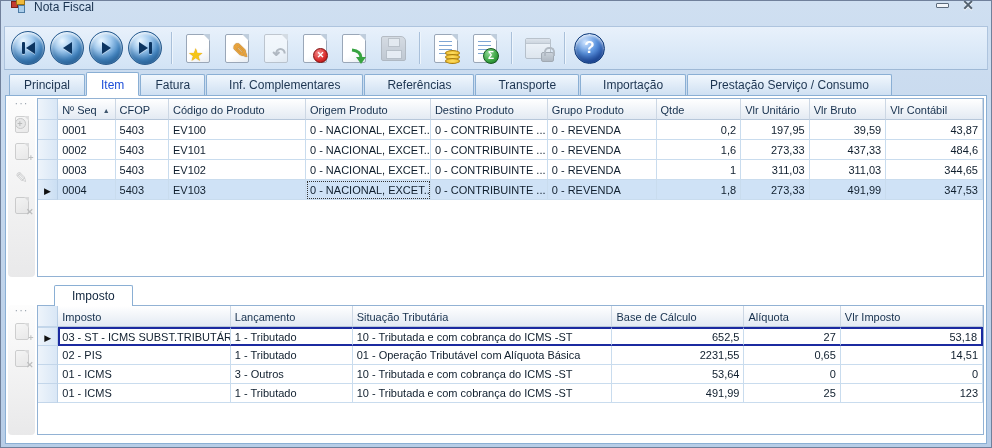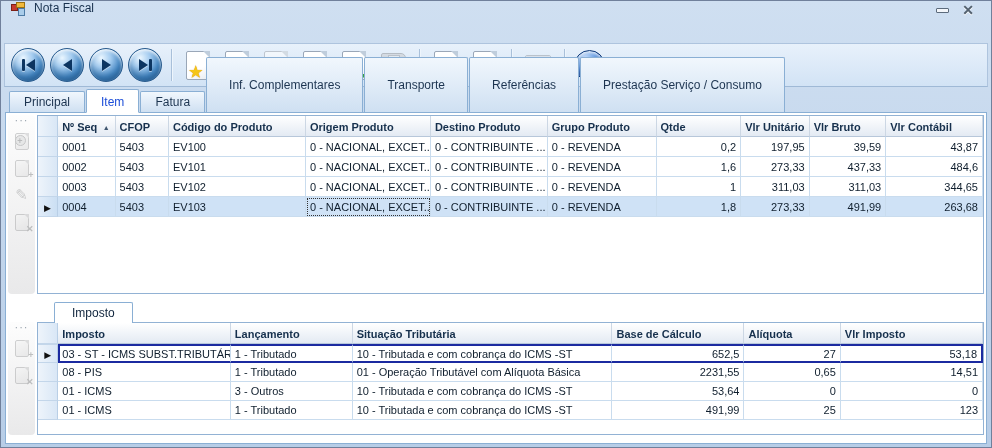--- a/index.html
+++ b/index.html
@@ -7,21 +7,21 @@
   body { background:#eef2f7; }
 
   
   .window{
     width:992px;height:448px;position:relative;
     border:1px solid #70809b;
     background:linear-gradient(#cfdff1,#b7cde7);
     padding:0 3px 3px 3px;
     display:flex;flex-direction:column;
   }
-  .titlebar{height:42px;display:flex;align-items:flex-start;padding:0 7px;flex:0 0 auto;}
+  .titlebar{height:25px;display:flex;align-items:flex-end;padding:12px 7px;flex:0 0 auto;}
   .app-icon{width:16px;height:16px;position:relative;margin-right:7px;}
   .app-icon .sq-red{position:absolute;left:0;top:3px;width:7px;height:7px;background:#c53b2f;border:1px solid #7d2017;}
   .app-icon .sq-yellow{position:absolute;left:5px;top:1px;width:9px;height:6px;background:#f0b93c;border:1px solid #9a7113;}
   .app-icon .sq-blue{position:absolute;left:7px;top:7px;width:7px;height:8px;background:#aacdea;border:1px solid #4d7ba5;}
   .title-text{font-size:12px;color:#18314e;}
   .titlebar-spacer{flex:1;}
   .caption-btn{width:26px;height:18px;display:flex;align-items:center;justify-content:center;cursor:default;}
   .min-glyph{width:13px;height:5px;background:#f3f6fa;border:1px solid #5c6b7c;border-radius:1px;}
   .close-glyph{font-size:14px;font-weight:bold;color:#53616f;text-shadow:0 1px 0 rgba(255,255,255,.9);}
 
@@ -81,21 +81,21 @@
   .disabled{opacity:.55;filter:grayscale(.6);}
 
   
   .tabstrip{height:25px;flex:0 0 auto;display:flex;align-items:flex-end;padding:3px 4px 0 5px;}
   .tab{
     flex:0 0 auto;padding:3px 14px 3px 14px;font-size:12px;color:#1c3450;
     background:linear-gradient(#f1f7fd,#cfe0f2);
     border:1px solid #8aafd4;border-bottom:none;border-radius:2px 2px 0 0;
     margin-right:1px;white-space:nowrap;position:relative;
   }
-  .tab.wide{padding:20px 22px;}
+  .tab.wide{padding:3px 22px;}
   .tab.active{background:#fff;color:#1d4ed8;z-index:3;padding-top:5px;margin-bottom:-1px;border-bottom:1px solid #fff;}
 
   
   .tabcontent{flex:1;background:#fff;border:1px solid #8aafd4;margin:0 1px;display:flex;flex-direction:column;overflow:hidden;position:relative;}
   .upper{height:181px;flex:0 0 auto;display:flex;gap:2px;padding:2px 2px 0 2px;}
   .lower{flex:1;display:flex;flex-direction:column;padding:5px 2px 8px 2px;overflow:hidden;}
   .lower-tabs{height:23px;flex:0 0 auto;display:flex;align-items:flex-end;padding-left:46px;}
   .lower-tab{background:#fff;border:1px solid #8aafd4;border-bottom:none;border-radius:2px 2px 0 0;
     padding:3px 17px;font-size:12px;color:#10253d;position:relative;z-index:3;margin-bottom:-1px;}
   .lower-body{flex:1;display:flex;gap:2px;overflow:hidden;}
@@ -110,21 +110,21 @@
   .minidoc{width:14px;height:17px;background:linear-gradient(150deg,#f4f4f4,#dcdddf);border:1px solid #a9acb0;border-radius:2px;position:relative;}
   .minidoc::after{content:'';position:absolute;top:-1px;right:-1px;border-top:5px solid #c3c6ca;border-left:5px solid transparent;}
   .mini-badge{position:absolute;right:-2px;bottom:-2px;font-size:9px;font-weight:bold;color:#8f9397;line-height:1;}
   .mini-circle{position:absolute;left:3px;top:4px;width:11px;height:11px;border-radius:50%;border:1px solid #9a9ea2;background:#d6d8da;color:#84888c;font-size:9px;font-weight:bold;display:flex;align-items:center;justify-content:center;}
   .mini-pencil{font-size:15px;color:#a3a7ab;}
 
   
   .grid-panel{flex:1;border:1px solid #92b2d4;background:#fff;overflow:hidden;}
   table.grid{border-collapse:separate;border-spacing:0;table-layout:fixed;width:100%;}
   table.grid th{
-    font-weight:bold;font-size:11px;color:#16304d;text-align:left;
+    font-weight:normal;font-size:11px;color:#16304d;text-align:left;
     background:linear-gradient(#ffffff,#e3eaf3);
     border-right:1px solid #ccd7e4;border-bottom:1px solid #b7c7da;
     padding:3px 4px 2px 4px;height:21px;white-space:nowrap;overflow:hidden;position:relative;
   }
   table.grid td{
     font-size:11px;color:#0f1e2d;background:#fff;
     border-right:1px solid #c9dcee;border-bottom:1px solid #c9dcee;
     padding:1px 4px;white-space:nowrap;overflow:hidden;
   }
   .grid-upper td{height:20px;}
@@ -254,22 +254,23 @@
     <div class="helpbtn">
       <span>?</span>
     </div>
   </div>
 
   <div class="tabstrip">
     <div class="tab">Principal</div>
     <div class="tab active">Item</div>
     <div class="tab">Fatura</div>
     <div class="tab wide">Inf. Complementares</div>
+    <div class="tab wide">Referências</div>
     <div class="tab wide">Transporte</div>
-    <div class="tab wide">Referências</div>
+    <div class="tab wide">Importação</div>
     <div class="tab wide">Prestação Serviço / Consumo</div>
   </div>
 
   <div class="tabcontent">
 
     <div class="upper">
       <div class="mini-toolbar">
         <span class="grip">···</span>
         <div class="mini-btn disabled">
           <div class="minidoc"></div>
@@ -362,21 +363,21 @@
                   <td class="rowhead"><span class="row-ind">▶</span></td>
                   <td>0004</td>
                   <td>5403</td>
                   <td>EV103</td>
                   <td class="focus-cell">0 - NACIONAL, EXCET...</td>
                   <td>0 - CONTRIBUINTE ...</td>
                   <td>0 - REVENDA</td>
                   <td class="al-r">1,8</td>
                   <td class="al-r">273,33</td>
                   <td class="al-r">491,99</td>
-                  <td class="al-r">263,68</td>
+                  <td class="al-r">347,53</td>
                 </tr>
               </tbody>
             </table>
           </div>
       </div>
     </div>
 
     <div class="lower">
       <div class="lower-tabs">
         <div class="lower-tab">Imposto</div>
@@ -421,21 +422,21 @@
                     <td class="rowhead"><span class="row-ind">▶</span></td>
                     <td>03 - ST - ICMS SUBST.TRIBUTÁRIA</td>
                     <td>1 - Tributado</td>
                     <td>10 - Tributada e com cobrança do ICMS -ST</td>
                     <td class="al-r">652,5</td>
                     <td class="al-r">27</td>
                     <td class="al-r">53,18</td>
                   </tr>
                   <tr>
                     <td class="rowhead"></td>
-                    <td>08 - PIS</td>
+                    <td>02 - PIS</td>
                     <td>1 - Tributado</td>
                     <td>01 - Operação Tributável com Alíquota Básica</td>
                     <td class="al-r">2231,55</td>
                     <td class="al-r">0,65</td>
                     <td class="al-r">14,51</td>
                   </tr>
                   <tr>
                     <td class="rowhead"></td>
                     <td>01 - ICMS</td>
                     <td>3 - Outros</td>

